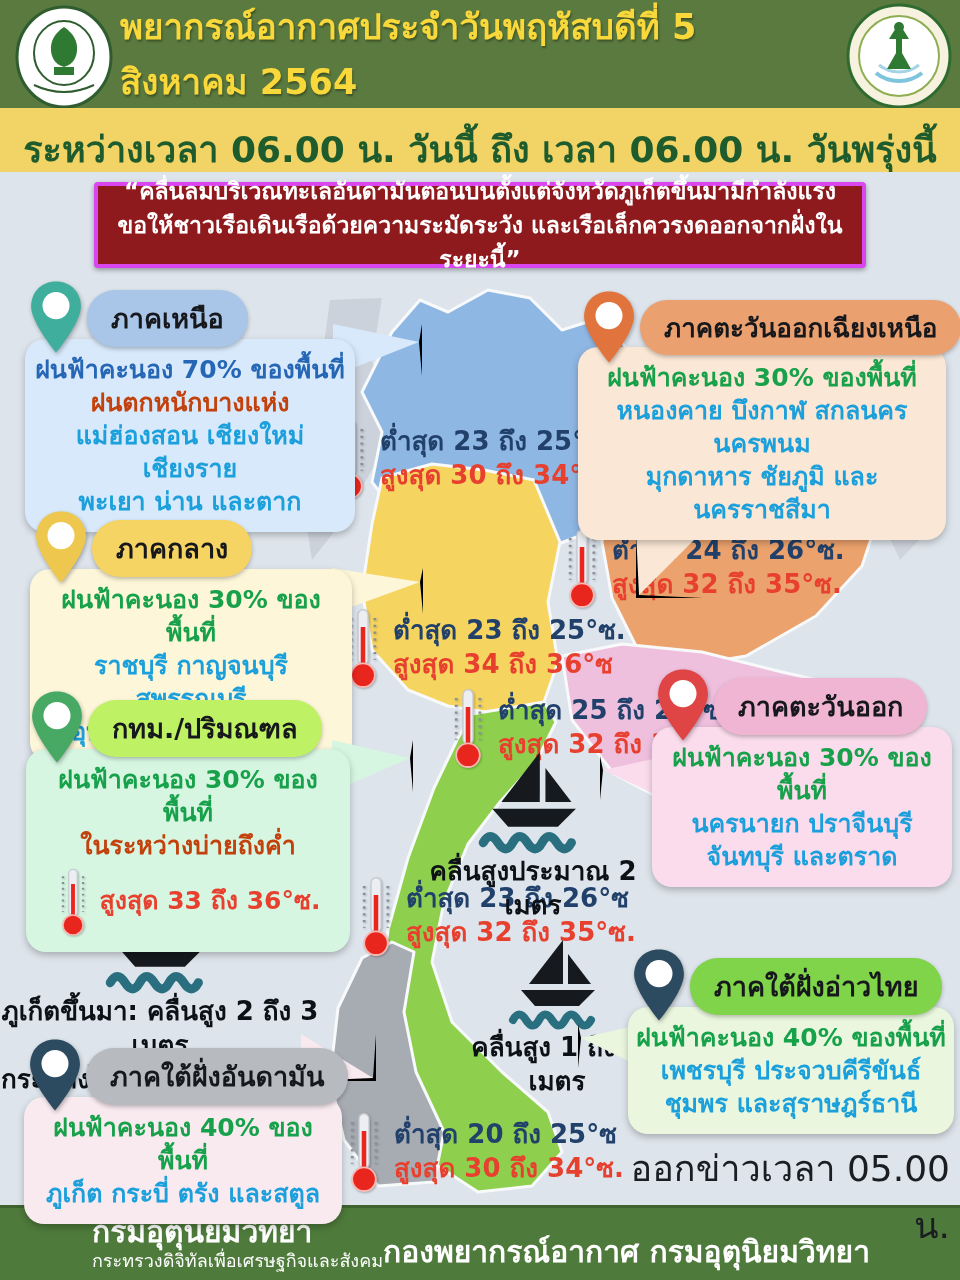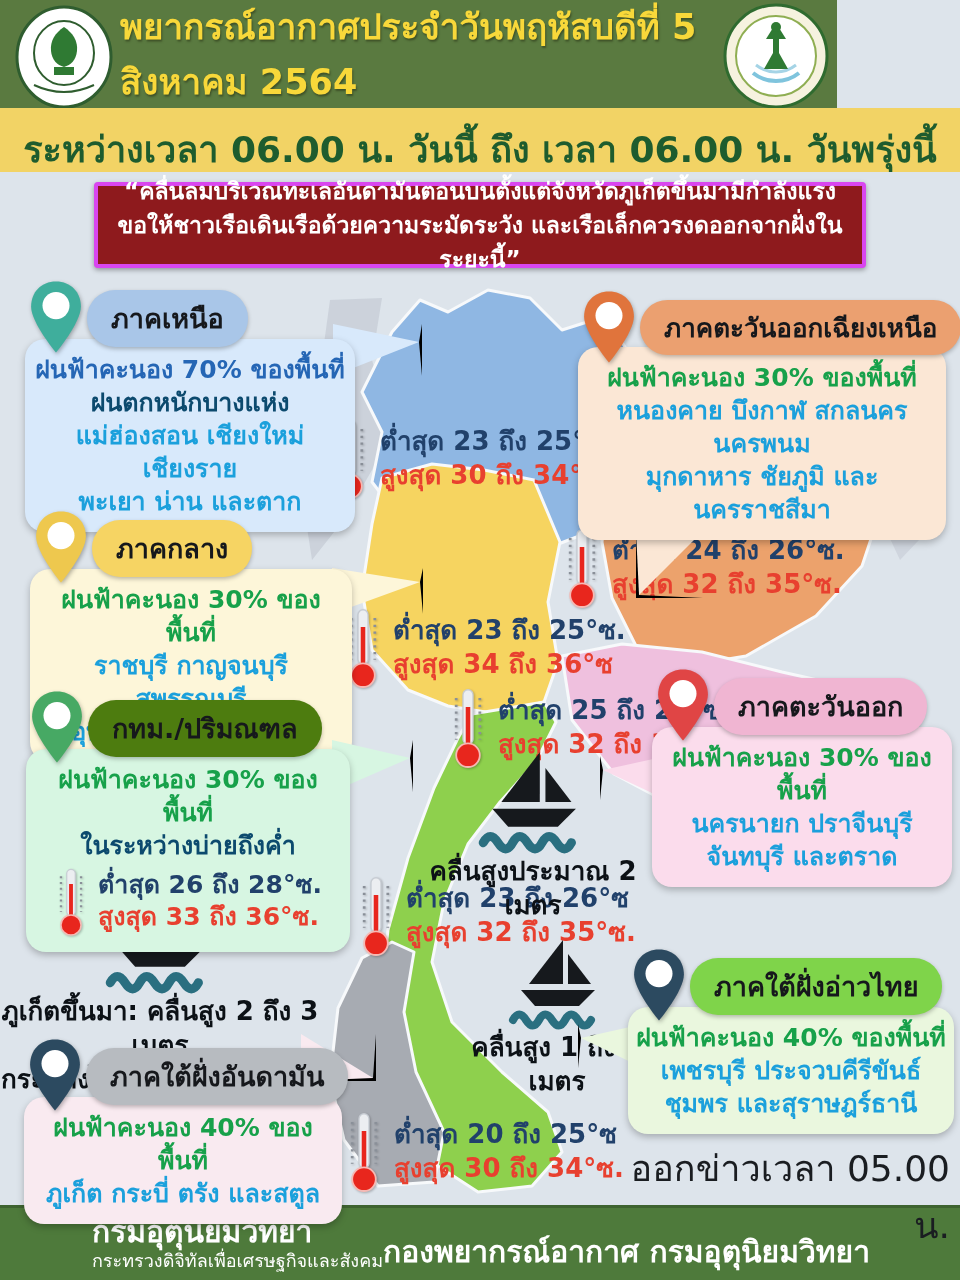--- a/index.html
+++ b/index.html
@@ -1,21 +1,21 @@
 <!DOCTYPE html>
 <html><head>
 <meta charset="utf-8">
 <style>
   * { margin:0; padding:0; box-sizing:border-box; }
   html,body { background:#9aa3ad; }
   body { font-family:"DejaVu Sans","Liberation Sans",sans-serif; }
   .page { width:960px; height:1280px; margin:0 auto; position:relative; background:#dde4eb; overflow:hidden; }
 
   
-  .header { position:absolute; left:0; top:0; width:837px; height:108px; background:#5a7a40;padding-left:44px; }
+  .header { position:absolute; left:0; top:0; width:960px; height:108px; background:#5a7a40;padding-left:44px; }
   .header-title { position:absolute; left:120px; right:130px; top:0; height:108px;
     display:flex; align-items:center; justify-content:center;
     color:#f8d83a; font-size:35px; font-weight:bold; text-shadow:1px 2px 2px rgba(40,50,20,.55); }
   .logo { position:absolute; }
   .logo-left { left:14px; top:5px; width:100px; height:104px; }
   .logo-right { right:8px; top:3px; width:106px; height:106px; }
 
   
   .time-bar { position:absolute; left:0; top:108px; width:960px; height:82px; background:#f2d365;
     display:flex; align-items:center; justify-content:center;
@@ -37,21 +37,21 @@
   .pill { display:inline-block; margin-left:62px; padding:7px 24px; border-radius:28px;
           font-size:27px; font-weight:bold; color:#16181c; position:relative; z-index:2;
           box-shadow:0 2px 4px rgba(0,0,0,.25); white-space:nowrap; }
   .box { position:relative; margin-top:-8px; border-radius:20px; padding:14px 8px 14px;
          text-align:center; box-shadow:0 3px 7px rgba(0,0,0,.25); z-index:1; }
   .tail { position:absolute; width:0; height:0; border-style:solid; z-index:0; }
   .ln { font-size:25px; font-weight:bold; line-height:33px; }
   .t-green { color:#17a14a; }
   .t-blue  { color:#1ba0dc; }
   .t-nblue { color:#2566b5; }
-  .t-red   { color:#0c4a6e; }
+  .t-red   { color:#c2410c; }
 
   
   .temp { position:absolute; display:flex; align-items:center; gap:10px; z-index:2; }
   .thermo { width:40px; height:86px; filter:drop-shadow(1px 1px 1px rgba(0,0,0,.25)); }
   .temp-min { color:#21416b; font-size:26px; font-weight:bold; line-height:34px; }
   .temp-max { color:#e8402f; font-size:26px; font-weight:bold; line-height:34px; }
   .temp-inline { display:flex; align-items:center; gap:10px; justify-content:center; margin-top:2px; }
   .temp-inline .thermo { width:34px; height:74px; }
   .temp-inline .temp-min, .temp-inline .temp-max { font-size:25px; line-height:32px; text-align:left; }
 
@@ -179,30 +179,29 @@
         <div class="ln t-blue">ราชบุรี กาญจนบุรี สุพรรณบุรี</div>
         <div class="ln t-blue">อุทัยธานี และนครปฐม</div>
       </div>
     </div>
 
     <div class="bubble" style="left:26px; top:528px; width:324px;">
       <svg class="pin" style="color:#47a964">
           <use href="#sym-pin"></use>
         </svg>
       <div class="tail" style="left:306px; top:40px; border-left:78px solid #d7f6e2; border-top:18px solid transparent; border-bottom:34px solid transparent;"></div>
-      <div class="pill" style="background:#4d7c0f;">กทม./ปริมณฑล</div>
+      <div class="pill" style="background:#bef264;">กทม./ปริมณฑล</div>
       <div class="box" style="background:#d7f6e2;">
         <div class="ln t-green">ฝนฟ้าคะนอง 30% ของพื้นที่</div>
         <div class="ln t-red">ในระหว่างบ่ายถึงค่ำ</div>
         <div class="temp-inline">
           <svg class="thermo">
               <use href="#sym-thermo"></use>
             </svg>
           <div>
-            <div class="temp-min">ต่ำสุด 26 ถึง 28°ซ.</div>
             <div class="temp-max">สูงสุด 33 ถึง 36°ซ.</div>
           </div>
         </div>
       </div>
     </div>
 
     <div class="bubble" style="left:652px; top:506px; width:300px;">
       <svg class="pin" style="color:#e04545">
           <use href="#sym-pin"></use>
         </svg>

